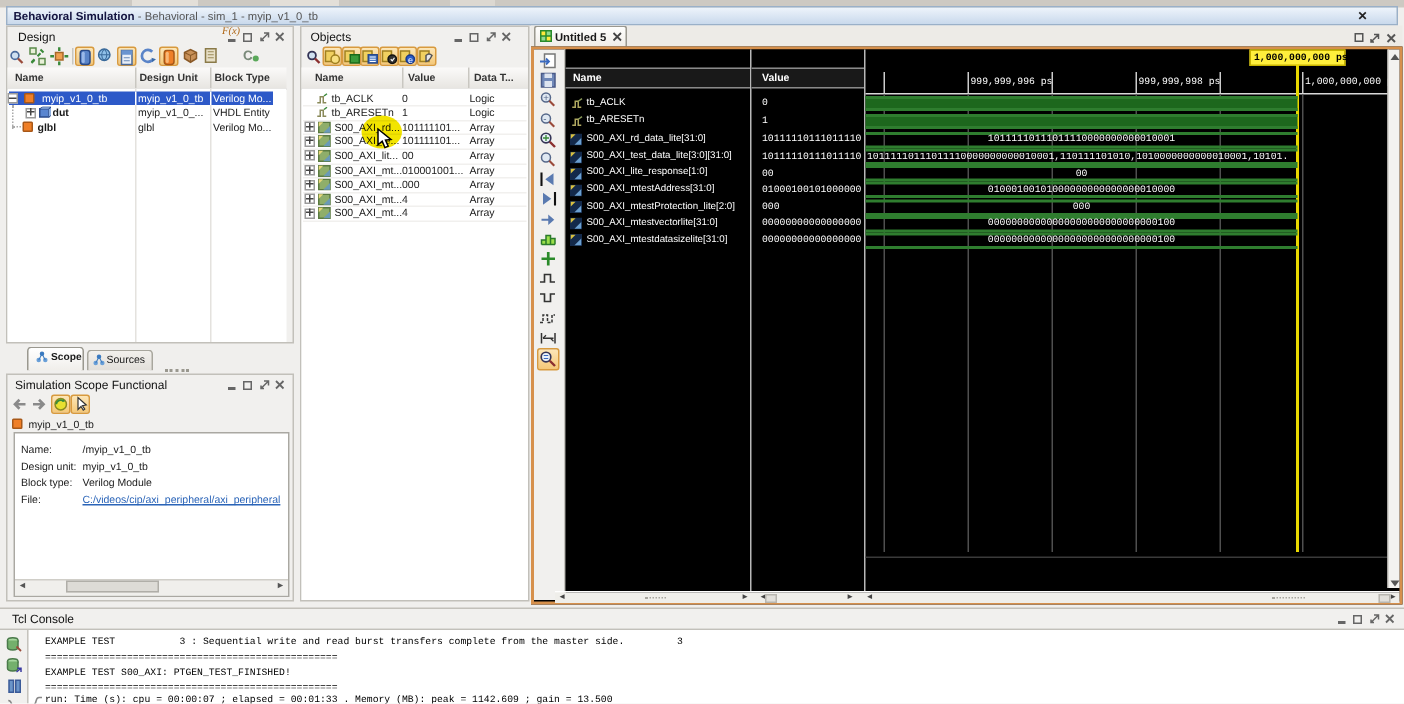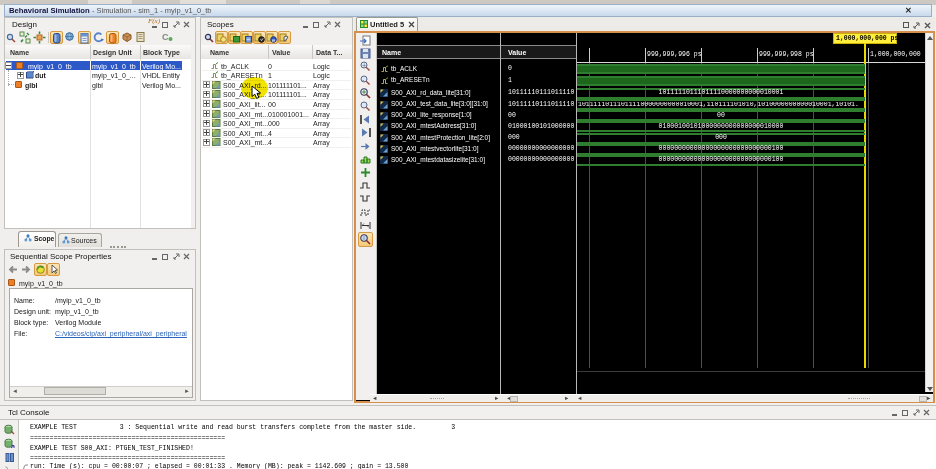--- a/index.html
+++ b/index.html
@@ -14,21 +14,21 @@
 .colsep{position:absolute;width:1px;background:#c9c7c1;}
 .icon13{position:absolute;width:13px;height:13px;}
 </style></head>
 <body>
 
 <div class="a" style="left:0;top:0;width:936px;height:5px;background:#cdc9c2;"></div>
 <div class="a" style="left:88px;top:0;width:44px;height:4px;background:#e3dfd8;"></div>
 <div class="a" style="left:180px;top:0;width:46px;height:4px;background:#e3dfd8;"></div>
 <div class="a" style="left:300px;top:0;width:30px;height:4px;background:#dcd8d1;"></div>
 <div class="a" style="left:4px;top:4px;width:928px;height:13px;background:linear-gradient(#eef4fb,#c9d9ec);border:1px solid #9ab0c8;box-sizing:border-box;"></div>
-<div class="t" style="left:9px;top:7px;font-weight:bold;font-size:7.7px;color:#13133f;">Behavioral Simulation <span style="font-weight:normal;color:#555;font-size:7.5px;">- Simulation - sim_1 - myip_v1_0_tb</span></div>
+<div class="t" style="left:9px;top:7px;font-weight:bold;font-size:7.7px;color:#13133f;">Behavioral Simulation <span style="font-weight:normal;color:#555;font-size:7.5px;">- Behavioral - sim_1 - myip_v1_0_tb</span></div>
 <div class="btn" style="left:905px;top:7px;font-weight:bold;color:#222;">✕</div>
 <div class="a" style="left:4px;top:17px;width:192px;height:212px;background:#f1f0ee;border:1px solid #c2c0ba;box-sizing:border-box;"></div>
 <div class="t" style="left:12px;top:21px;font-size:8px;color:#111;">Design</div>
 <div class="a" style="left:152px;top:26px;width:5px;height:1.5px;background:#666;"></div>
 <div class="a" style="left:162px;top:21.5px;width:6px;height:6px;border:1.2px solid #666;box-sizing:border-box;"></div>
 <div class="a" style="left:173px;top:21px;width:7px;height:7px;">
     <svg width="7" height="7">
       <path d="M1 6 L5.5 1.5 M3 1 H6 V4 M1 4 V6 H3" stroke="#666" stroke-width="1" fill="none"></path>
     </svg>
   </div>
@@ -162,21 +162,21 @@
     <svg width="8" height="8">
       <circle cx="4" cy="1.8" r="1.5" fill="#3a7ac0"></circle>
       <circle cx="1.8" cy="6" r="1.5" fill="#6aa0d8"></circle>
       <circle cx="6.2" cy="6" r="1.5" fill="#6aa0d8"></circle>
       <path d="M4 2 L1.8 6 M4 2 L6.2 6" stroke="#3a7ac0" stroke-width="0.7"></path>
     </svg>
   </div>
 <div class="t" style="left:71px;top:237px;font-size:7px;">Sources</div>
 <div class="a" style="left:110px;top:246px;width:16px;height:2px;border-top:2px dotted #9a988f;"></div>
 <div class="a" style="left:4px;top:249px;width:192px;height:152px;background:#f1f0ee;border:1px solid #c2c0ba;box-sizing:border-box;"></div>
-<div class="t" style="left:10px;top:253px;font-size:8px;color:#111;">Sequential Scope Properties</div>
+<div class="t" style="left:10px;top:253px;font-size:8px;color:#111;">Simulation Scope Functional</div>
 <div class="a" style="left:152px;top:258px;width:5px;height:1.5px;background:#666;"></div>
 <div class="a" style="left:162px;top:253.5px;width:6px;height:6px;border:1.2px solid #666;box-sizing:border-box;"></div>
 <div class="a" style="left:173px;top:253px;width:7px;height:7px;">
     <svg width="7" height="7">
       <path d="M1 6 L5.5 1.5 M3 1 H6 V4 M1 4 V6 H3" stroke="#666" stroke-width="1" fill="none"></path>
     </svg>
   </div>
 <div class="a" style="left:183px;top:253px;width:7px;height:7px;">
     <svg width="7" height="7">
       <path d="M1 1 L6 6 M6 1 L1 6" stroke="#666" stroke-width="1.2"></path>
@@ -213,21 +213,21 @@
 <div class="t" style="left:55px;top:308px;">myip_v1_0_tb</div>
 <div class="t" style="left:14px;top:319px;">Block type:</div>
 <div class="t" style="left:55px;top:319px;">Verilog Module</div>
 <div class="t" style="left:14px;top:330px;">File:</div>
 <div class="t" style="left:55px;top:330px;color:#2a64b8;text-decoration:underline;">C:/videos/cip/axi_peripheral/axi_peripheral</div>
 <div class="a" style="left:10px;top:386px;width:182px;height:10px;background:#f0efec;border-top:1px solid #d0cec8;"></div>
 <div class="a" style="left:44px;top:387px;width:62px;height:8px;background:#dddbd6;border:1px solid #b0aea8;box-sizing:border-box;"></div>
 <div class="t" style="left:12px;top:388px;font-size:6px;color:#555;">◄</div>
 <div class="t" style="left:184px;top:388px;font-size:6px;color:#555;">►</div>
 <div class="a" style="left:200px;top:17px;width:153px;height:384px;background:#f1f0ee;border:1px solid #c2c0ba;box-sizing:border-box;"></div>
-<div class="t" style="left:207px;top:21px;font-size:8px;color:#111;">Scopes</div>
+<div class="t" style="left:207px;top:21px;font-size:8px;color:#111;">Objects</div>
 <div class="a" style="left:303px;top:26px;width:5px;height:1.5px;background:#666;"></div>
 <div class="a" style="left:313px;top:21.5px;width:6px;height:6px;border:1.2px solid #666;box-sizing:border-box;"></div>
 <div class="a" style="left:324px;top:21px;width:7px;height:7px;">
     <svg width="7" height="7">
       <path d="M1 6 L5.5 1.5 M3 1 H6 V4 M1 4 V6 H3" stroke="#666" stroke-width="1" fill="none"></path>
     </svg>
   </div>
 <div class="a" style="left:334px;top:21px;width:7px;height:7px;">
     <svg width="7" height="7">
       <path d="M1 1 L6 6 M6 1 L1 6" stroke="#666" stroke-width="1.2"></path>

